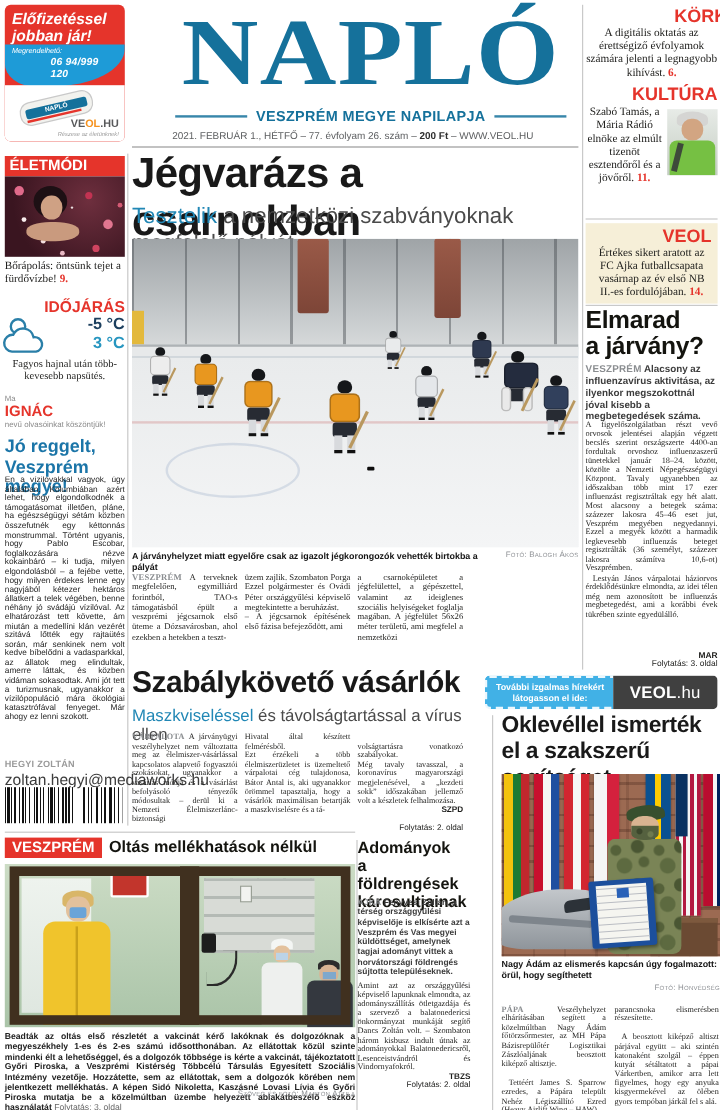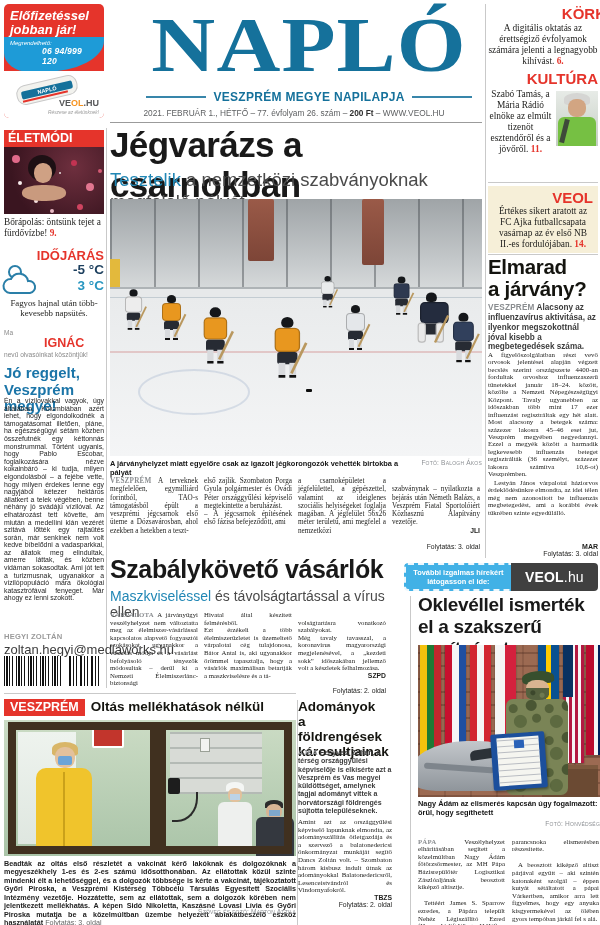--- a/index.html
+++ b/index.html
@@ -70,21 +70,21 @@
   #eletmod-teaser{left:4px;top:217px;width:100px;font-family:"Liberation Serif",serif;font-size:9.3px;line-height:1.15;}
   #weather-label{left:4px;top:248px;width:100px;text-align:right;color:#e5342b;font-weight:800;font-size:13px;}
   #weather-icon{left:2px;top:263px;width:40px;height:36px;}
   #weather-temps{left:42px;top:262px;width:62px;text-align:right;line-height:1.2;}
   #weather-temps .lowt{color:#1c3f5e;font-weight:800;font-size:13.5px;display:block;}
   #weather-temps .hight{color:#2796c0;font-weight:800;font-size:13.5px;display:block;}
   #weather-desc{left:4px;top:298px;width:100px;font-family:"Liberation Serif",serif;font-size:8.8px;
                 line-height:1.15;text-align:center;}
   #nameday{left:4px;top:329px;width:100px;line-height:1.15;}
   #nameday .ma{font-size:6.5px;color:#8a8a8a;display:block;}
-  #nameday .nd-name{color:#e5342b;font-weight:800;font-size:12.5px;display:block;margin-left:40px;}
+  #nameday .nd-name{color:#e5342b;font-weight:800;font-size:12.5px;display:block;}
   #nameday .nd-suffix{font-size:6.6px;color:#8a8a8a;display:block;}
   #greet-title{left:4px;top:365px;width:100px;color:#1b75a8;font-weight:800;font-size:15px;
                line-height:1.1;white-space:pre-line;}
   #greet-body{left:4px;top:397px;width:100px;height:230px;overflow:hidden;font-size:6.9px;
               line-height:1.1;text-align:justify;color:#242424;}
   #greet-author{left:4px;top:632px;width:100px;font-size:7.6px;font-weight:800;color:#9a9a9a;letter-spacing:.2px;}
   #greet-email{left:4px;top:642px;width:100px;font-size:13px;color:#3c3c3c;}
   #barcode{left:4px;top:656px;width:98px;height:30px;display:flex;gap:6px;}
   #barcode i{position:static;flex:1;height:100%;
      background:repeating-linear-gradient(90deg,#111 0 1px,#fff 1px 2px,#111 2px 4px,#fff 4px 5px,#111 5px 6px,#fff 6px 8px,#111 8px 9px,#fff 9px 12px);}
@@ -450,28 +450,23 @@
       </div>
     <i id="puck"></i>
   </div>
 
   <div class="abs capline" id="cap1">
     <span class="credit sc">Fotó: Balogh Ákos</span>
     <span>A járványhelyzet miatt egyelőre csak az igazolt jégkorongozók vehették birtokba a pályát</span>
   </div>
 
   <div class="abs ncol c4" style="left:110px;"><span class="tag">VESZPRÉM</span><span> A terveknek megfelelően, egymilliárd forintból, TAO-s támogatásból épült a veszprémi jégcsarnok első üteme a Dózsavárosban, ahol ezekben a hetekben a teszt-</span></div>
-  <div class="abs ncol c4" style="left:204px;">első zajlik. Szombaton Porga Gyula polgármester és Ovádi Péter országgyűlési képviselő megtekintette a beruházást.
+  <div class="abs ncol c4" style="left:204px;">üzem zajlik. Szombaton Porga Ezzel polgármester és Ovádi Péter országgyűlési képviselő megtekintette a beruházást.
 – A jégcsarnok építésének első fázisa befejeződött, ami</div>
   <div class="abs ncol c4" style="left:298px;">a csarnoképületet a jégfelülettel, a gépészettel, valamint az ideiglenes szociális helyiségeket foglalja magában. A jégfelület 56x26 méter területű, ami megfelel a nemzetközi</div>
-  <div class="abs ncol c4" style="left:392px;">
-    <span>szabványnak – nyilatkozta a bejárás után Németh Balázs, a Veszprém Fiatal Sportolóiért Közhasznú Alapítvány vezetője.</span>
-    <span class="endline"><span class="sign">JLI</span></span>
-    <span class="endline">Folytatás: 3. oldal</span>
-  </div>
 
   <div class="abs" id="h2">Szabálykövető vásárlók</div>
   <div class="abs" id="sub2">
     <span class="kick">Maszkviseléssel</span><span> és távolságtartással a vírus ellen</span>
   </div>
   <div class="abs ncol c3" style="left:110px;"><span class="tag">VÁRPALOTA</span><span> A járványügyi veszélyhelyzet nem változtatta meg az élelmiszer-vásárlással kapcsolatos alapvető fogyasztói szokásokat, ugyanakkor a vásárlás módja és a vásárlást befolyásoló tényezők módosultak – derül ki a Nemzeti Élelmiszerlánc-biztonsági</span></div>
   <div class="abs ncol c3" style="left:204px;">Hivatal által készített felmérésből.
 Ezt érzékeli a több élelmiszerüzletet is üzemeltető várpalotai cég tulajdonosa, Bátor Antal is, aki ugyanakkor örömmel tapasztalja, hogy a vásárlók maximálisan betartják a maszkviselésre és a tá-</div>
   <div class="abs ncol c3" style="left:298px;">
     <span>volságtartásra vonatkozó szabályokat.

